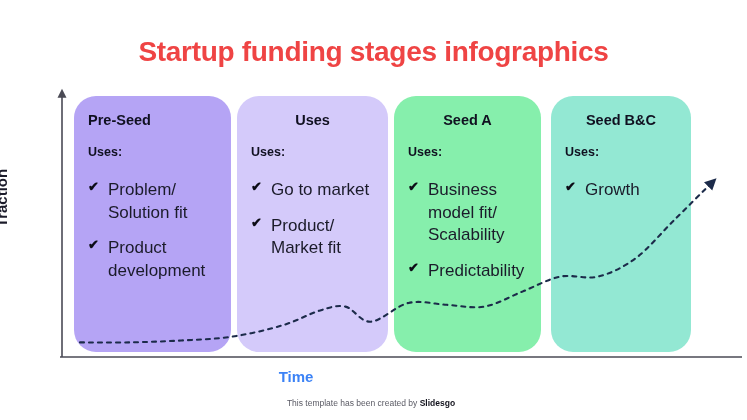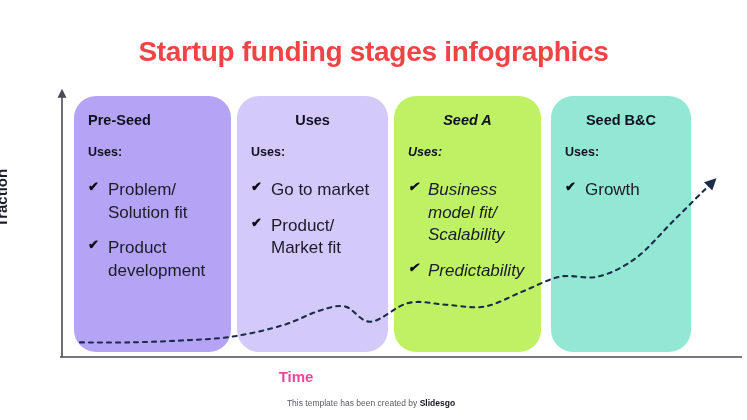--- a/index.html
+++ b/index.html
@@ -34,21 +34,21 @@
     font-weight:bold;
     color:#1b1b2a;
     text-align:center;
   }
   .x-axis-label {
     position:absolute;
     left:0; top:368px; width:592px;
     text-align:center;
     font-size:15px;
     font-weight:bold;
-    color:#ec4899;
+    color:#3b82f6;
   }
 
   
   .card {
     position:absolute;
     top:96px;
     height:256px;
     border-radius:22px;
     padding:16px 14px 0 14px;
   }
@@ -143,21 +143,21 @@
         <span class="check-icon">✔</span>
         <span class="bullet-text">Go to market</span>
       </li>
       <li class="bullet">
         <span class="check-icon">✔</span>
         <span class="bullet-text">Product/ Market fit</span>
       </li>
     </ul>
   </div>
 
-  <div class="card" style="left:394px; width:147px; background:#bef264;font-style:italic;">
+  <div class="card" style="left:394px; width:147px; background:#86efac;">
     <div class="card-title center">Seed A</div>
     <div class="uses-label">Uses:</div>
     <ul class="bullets">
       <li class="bullet">
         <span class="check-icon">✔</span>
         <span class="bullet-text">Business model fit/ Scalability</span>
       </li>
       <li class="bullet">
         <span class="check-icon">✔</span>
         <span class="bullet-text">Predictability</span>

